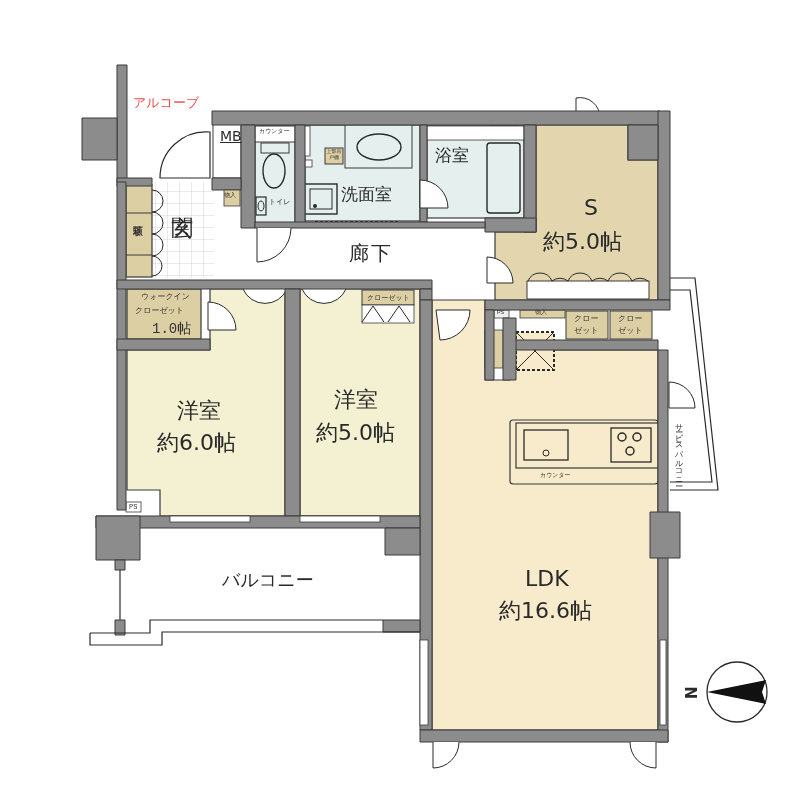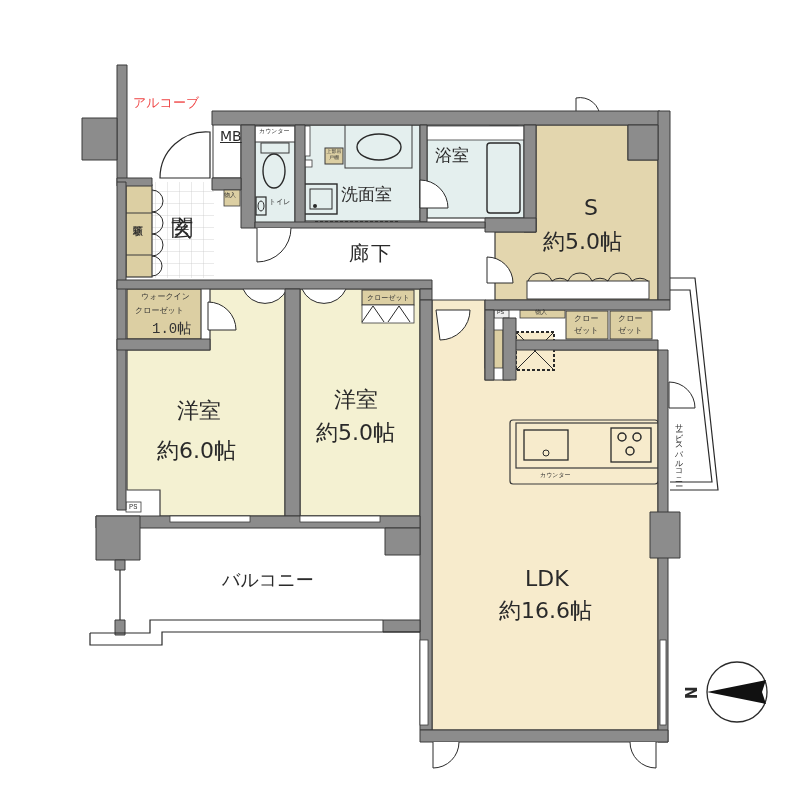--- a/index.html
+++ b/index.html
@@ -209,21 +209,21 @@
 <div class="lbl" style="left:349px;top:242px;font-size:20px;letter-spacing:2px;">廊下</div>
 
 <div class="lbl room-lg" style="left:576px;top:195px;width:30px;">S</div>
 <div class="lbl room-lg" style="left:543px;top:229px;">約5.0帖</div>
 
 <div class="lbl tiny" style="left:133px;top:292px;font-size:8px;margin-left:8px;">ウォークイン</div>
 <div class="lbl tiny" style="left:135px;top:306px;font-size:8px;">クローゼット</div>
 <div class="lbl tiny" style="left:152px;top:321px;font-size:14px;">1.0帖</div>
 
 <div class="lbl room-lg" style="left:177px;top:398px;">洋室</div>
-<div class="lbl room-lg" style="left:157px;top:430px;margin-top:8px;">約6.0帖</div>
+<div class="lbl room-lg" style="left:157px;top:430px;">約6.0帖</div>
 <div class="lbl room-lg" style="left:334px;top:387px;">洋室</div>
 <div class="lbl room-lg" style="left:316px;top:420px;">約5.0帖</div>
 <div class="lbl tiny" style="left:367px;top:294px;font-size:7px;">クローゼット</div>
 
 <div class="lbl tiny" style="left:497px;top:310px;font-size:6px;">PS</div>
 <div class="lbl tiny" style="left:129px;top:503px;font-size:7px;">PS</div>
 <div class="lbl tiny" style="left:535px;top:310px;font-size:6px;">物入</div>
 <div class="lbl tiny" style="left:574px;top:314px;font-size:8px;">クロー</div>
 <div class="lbl tiny" style="left:574px;top:326px;font-size:8px;">ゼット</div>
 <div class="lbl tiny" style="left:618px;top:314px;font-size:8px;">クロー</div>

